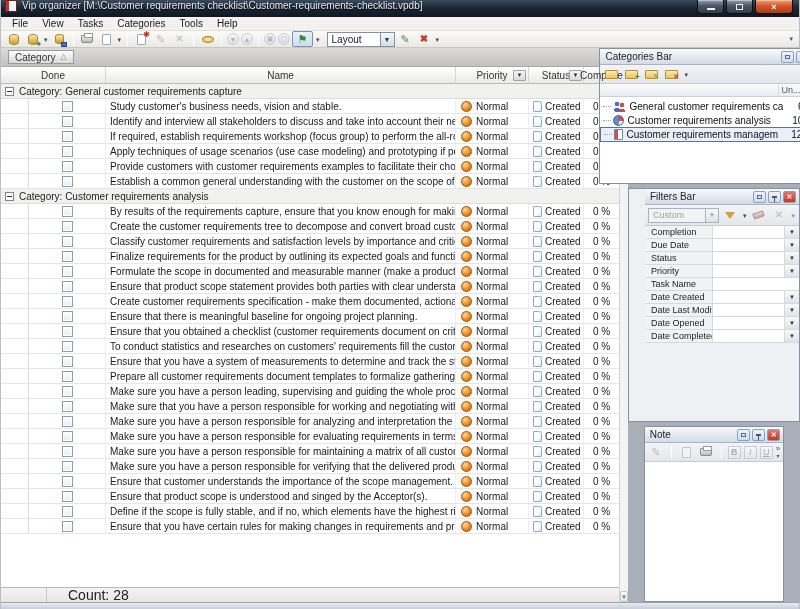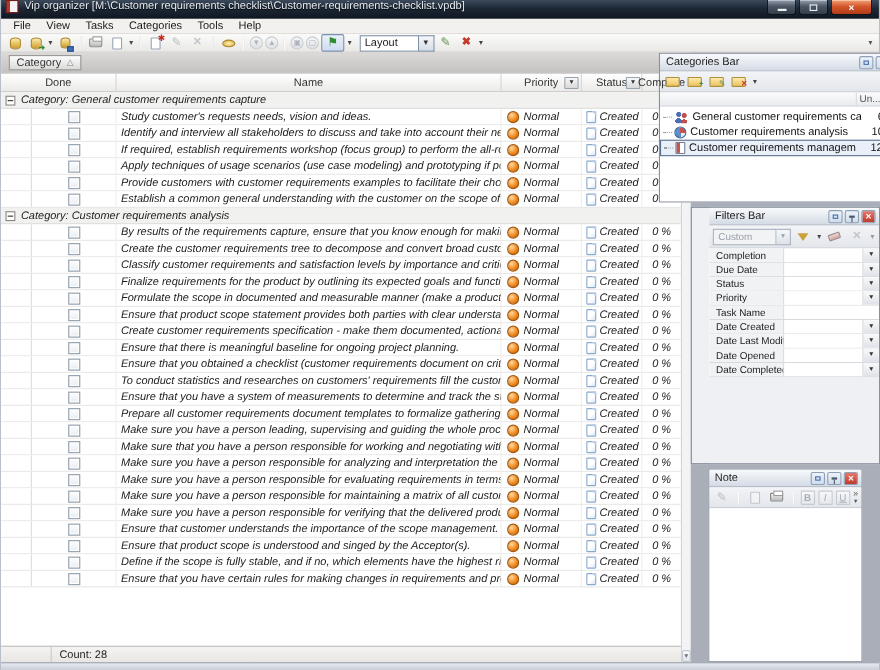--- a/index.html
+++ b/index.html
@@ -52,21 +52,21 @@
   .mainrow { flex:1; display:flex; min-height:0; }
   .leftcol { width:618px; display:flex; flex-direction:column; min-height:0; background:#fff; }
   .groupband { height:19px; background:linear-gradient(#dbdad8,#c3c2c0); border-bottom:1px solid #aaa9a7; display:flex; align-items:center; padding-left:7px; }
   .chip { height:14px; padding:0 6px; border:1px solid #9a9a9a; background:linear-gradient(#fdfdfd,#dadad9); display:inline-flex; align-items:center; gap:5px; font-size:10px; color:#333; }
   .sorttri { font-size:8px; color:#8a8a8a; line-height:1; }
   .gridhead { height:17px; display:flex; background:linear-gradient(#ffffff,#ebeae8); border-bottom:1px solid #bcbbb9; }
   .hc { display:flex; align-items:center; justify-content:center; font-size:10px; color:#333; border-right:1px solid #d6d5d3; position:relative; }
   .hc-done { width:105px; } .hc-name { flex:1; } .hc-priority { width:73px; } .hc-status { width:55px; } .hc-complete { width:35px; border-right:none; }
   .fbtn { position:absolute; right:2px; width:13px; height:11px; border:1px solid #98a3ad; border-radius:1px; background:linear-gradient(#f7f7f7,#d9d9d9); display:flex; align-items:center; justify-content:center; font-size:6px; color:#333; }
   .hc-status .fbtn { right:1px; }
-  .gridbody { flex:1; overflow:hidden; background:#fff;font-style:italic; }
+  .gridbody { flex:1; overflow:hidden; background:#fff; }
   .group-row { height:15px; display:flex; align-items:center; gap:5px; padding-left:4px; background:#f1f1f0; border-bottom:1px solid #dbdbda; font-size:10px; color:#222; }
   .exp { width:9px; height:9px; border:1px solid #848484; background:#fff; position:relative; flex:0 0 auto; }
   .exp::after { content:""; position:absolute; left:1px; right:1px; top:3px; height:1px; background:#333; }
   .item-row { height:15px; display:flex; background:#fff; border-bottom:1px solid #e6e6e5; font-size:10px; color:#1a1a1a; }
   .c-indent { width:28px; border-right:1px solid #dcdcdb; }
   .c-done { width:77px; display:flex; align-items:center; justify-content:center; border-right:1px solid #eeeeec; }
   .cb { width:11px; height:11px; border:1px solid #8e9cab; background:linear-gradient(#fdfdfd,#e9edf1); box-shadow:inset 0 0 0 1px #fff; }
   .c-name { flex:1; display:flex; align-items:center; padding-left:4px; border-right:1px solid #eeeeec; overflow:hidden; white-space:nowrap; }
   .c-priority { width:73px; display:flex; align-items:center; gap:4px; padding-left:5px; border-right:1px solid #eeeeec; }
   .ball { width:11px; height:11px; border-radius:50%; background:radial-gradient(circle at 35% 30%,#ffd9a0,#ef8a1e 55%,#b25a03); border:1px solid #a05510; flex:0 0 auto; }
@@ -133,21 +133,21 @@
   .panel-fill { flex:1; background:#eef0f3; }
 
   .p-note .ptoolbar { height:19px; }
   .biu { width:13px; height:13px; border:1px solid #c6cbd3; border-radius:1px; background:linear-gradient(#f7f8fa,#e4e7ec); color:#a6adb6; font-size:9px; display:flex; align-items:center; justify-content:center; }
   .biu.b { font-weight:bold; } .biu.i { font-style:italic; } .biu.u { text-decoration:underline; }
   .note-chevron { margin-left:auto; display:flex; flex-direction:column; align-items:center; line-height:1; color:#555; }
   .note-chevron .c1 { font-size:8px; } .note-chevron .c2 { font-size:6px; }
   .note-body { flex:1; background:#fff; }
 
   
-  .statusbar { height:15px; background:linear-gradient(#f5f4f2,#e7e6e3); border-top:1px solid #b9b8b6; display:flex; font-size:10px; color:#222; }
+  .statusbar { height:15px; background:linear-gradient(#f5f4f2,#e7e6e3); border-top:1px solid #b9b8b6; display:flex; font-size:14px; color:#222;gap:14px; }
   .st-first { width:46px; border-right:1px solid #c9c8c6; }
   .st-count { display:flex; align-items:center; padding-left:7px; }
   .bottomframe { height:7px; background:linear-gradient(#e9ecf1,#c8cdd7); border-top:1px solid #9aa2b0; }
 </style>
 </head>
 <body>
 
 <div class="app">
 
   <div class="titlebar">
@@ -257,21 +257,21 @@
       <div class="gridbody" id="gridbody">
           <div class="group-row">
             <span class="exp"></span>
             <span class="glabel">Category: General customer requirements capture</span>
           </div>
           <div class="item-row">
             <span class="c-indent"></span>
             <span class="c-done">
               <span class="cb"></span>
             </span>
-            <span class="c-name">Study customer's requests needs, vision and ideas.</span>
+            <span class="c-name">Study customer's business needs, vision and stable.</span>
             <span class="c-priority">
               <span class="ball"></span>
               <span>Normal</span>
             </span>
             <span class="c-status">
               <span class="doc"></span>
               <span>Created</span>
             </span>
             <span class="c-complete">0 %</span>
           </div>

